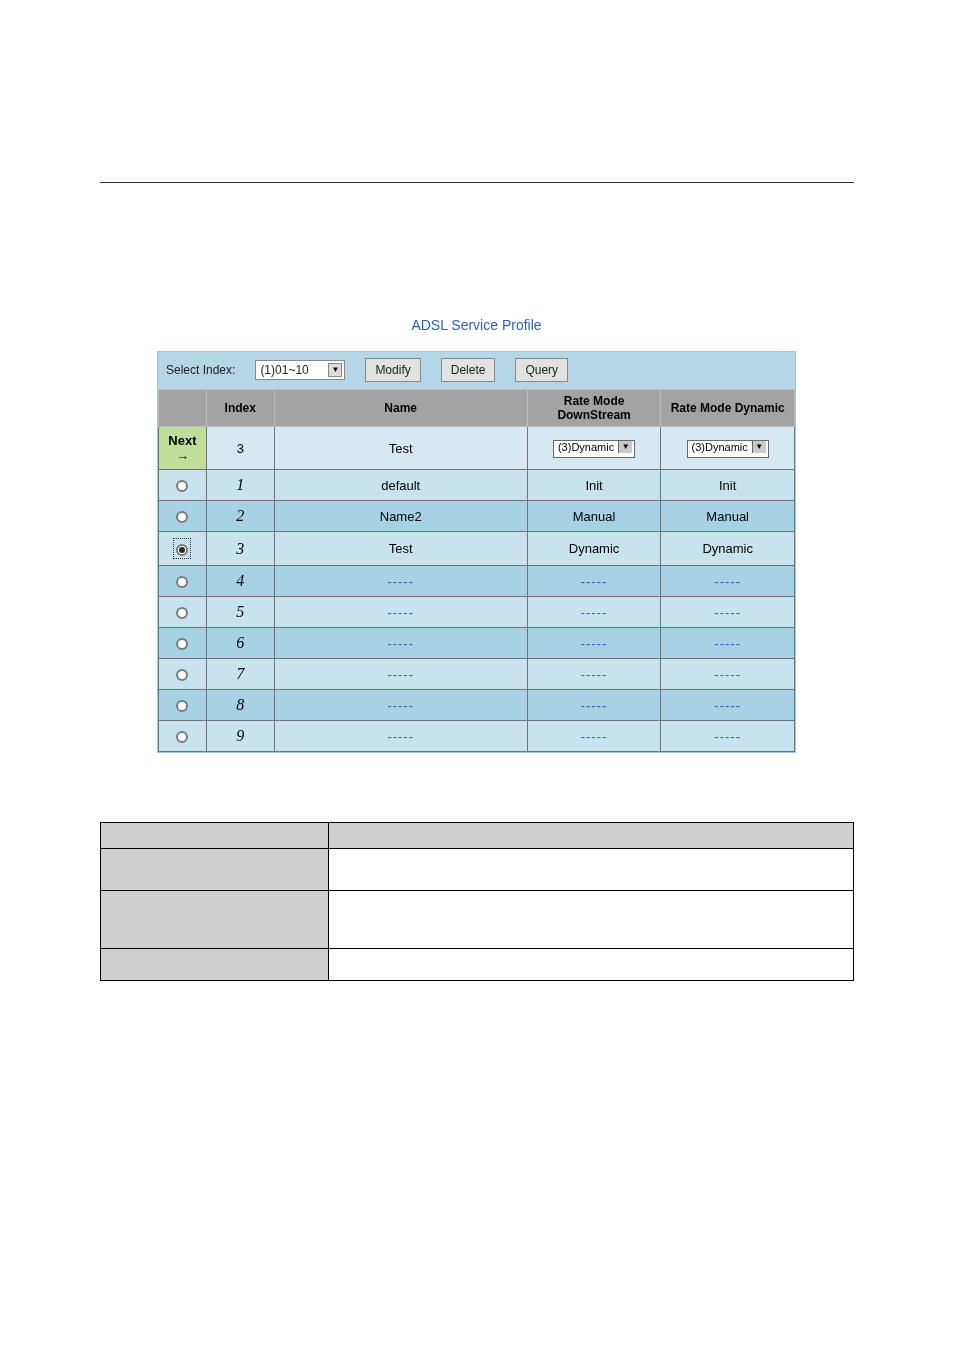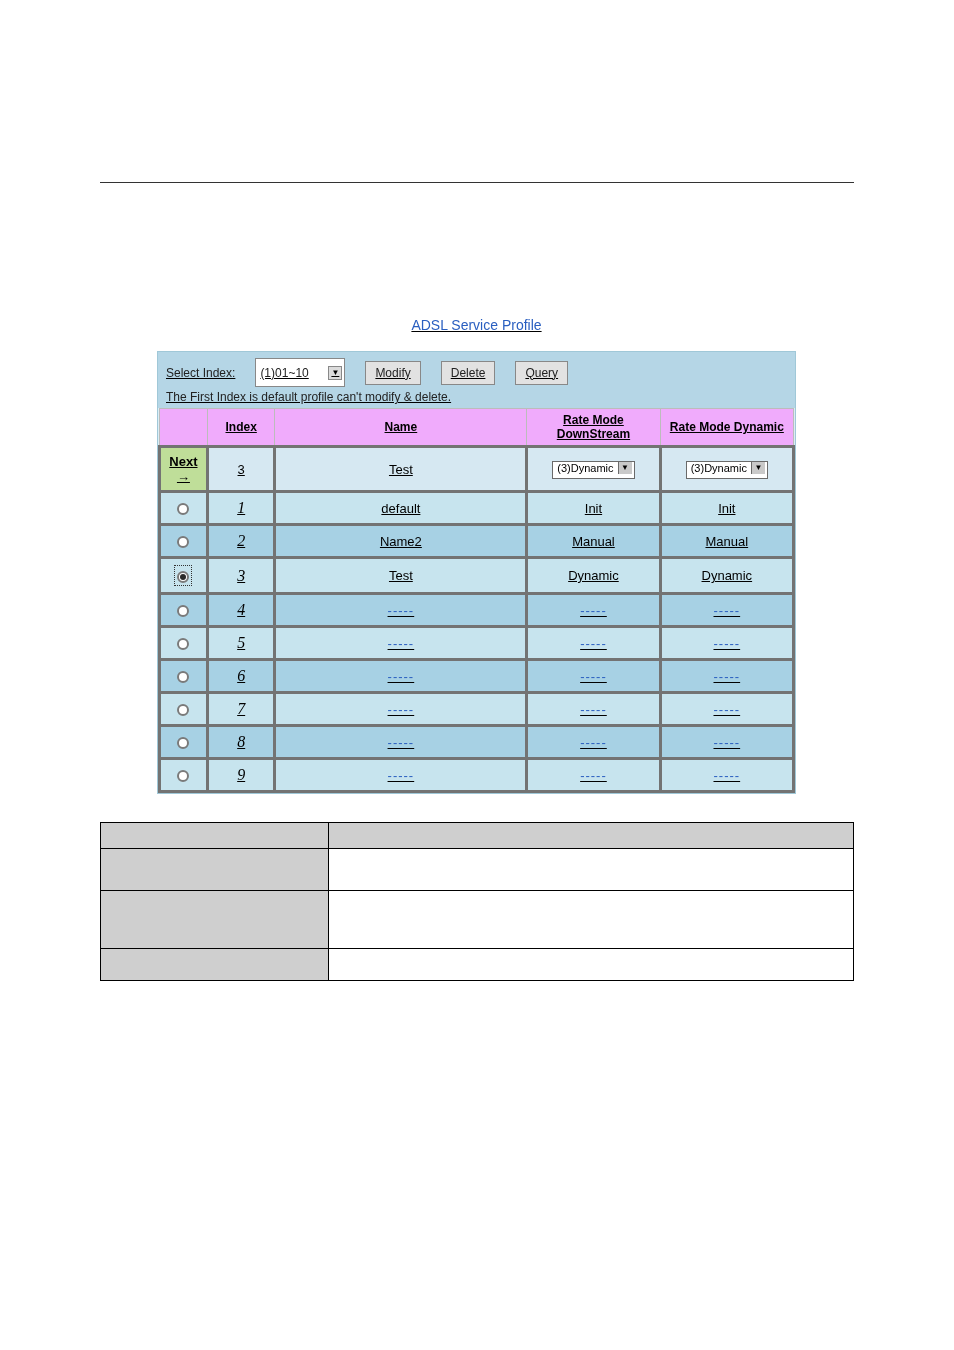--- a/index.html
+++ b/index.html
@@ -18,21 +18,20 @@
     left: 100px;
     width: 754px;
     border-top: 1px solid #333;
   }
   .panel {
     position: absolute;
     top: 317px;
     left: 157px;
     width: 639px;
     font-family: Arial, sans-serif;
-    text-decoration: underline;
   }
   .panel-title {
     color: #2a5fc0;
     text-align: center;
     font-size: 14px;
     font-family: Arial, sans-serif;
     margin-bottom: 18px;
   }
   .panel-box {
     border: 1px solid #a0c8d8;
@@ -49,21 +48,21 @@
     align-items: center;
     gap: 20px;
     margin-bottom: 3px;
   }
   .toolbar-label { white-space: nowrap; }
   .select-like {
     display: inline-flex;
     align-items: center;
     background: #fff;
     border: 1px solid #888;
-    height: 29px;
+    height: 20px;
     font-size: 12px;
     color: #222;
     padding: 0 2px 0 4px;
     min-width: 90px;
     justify-content: space-between;
   }
   .select-like .tri {
     width: 14px;
     height: 14px;
     background: #dcdcdc;
@@ -85,29 +84,29 @@
     display: inline-flex;
     align-items: center;
     cursor: pointer;
   }
   .toolbar-note { font-size: 12px; }
   .grid {
     width: 100%;
     border-collapse: collapse;
   }
   .grid th {
-    background: #f0abfc;
+    background: #a3a3a3;
     border: 1px solid #bcbcbc;
     padding: 4px 6px;
     font-weight: bold;
     font-size: 12px;
     text-align: center;
   }
   .grid td {
-    border: 3px solid #737373;
+    border: 1px solid #737373;
     padding: 6px 4px;
     text-align: center;
     font-size: 13px;
     vertical-align: middle;
   }
   .next-row td {
     background: #d6e8f2;
   }
   .next-cell {
     background: #bfde99 !important;
@@ -202,21 +201,20 @@
       <div class="toolbar-row1">
         <span class="toolbar-label">Select Index:</span>
         <span class="select-like">
           <span>(1)01~10</span>
           <span class="tri">▼</span>
         </span>
         <span class="btn">Modify</span>
         <span class="btn">Delete</span>
         <span class="btn">Query</span>
       </div>
-      <div class="toolbar-note">The First Index is default profile can't modify &amp; delete.</div>
     </div>
 
     <table class="grid">
       <colgroup>
         <col class="col-radio">
           <col class="col-index">
           <col class="col-name">
           <col class="col-down">
           <col class="col-up">
       </colgroup>

